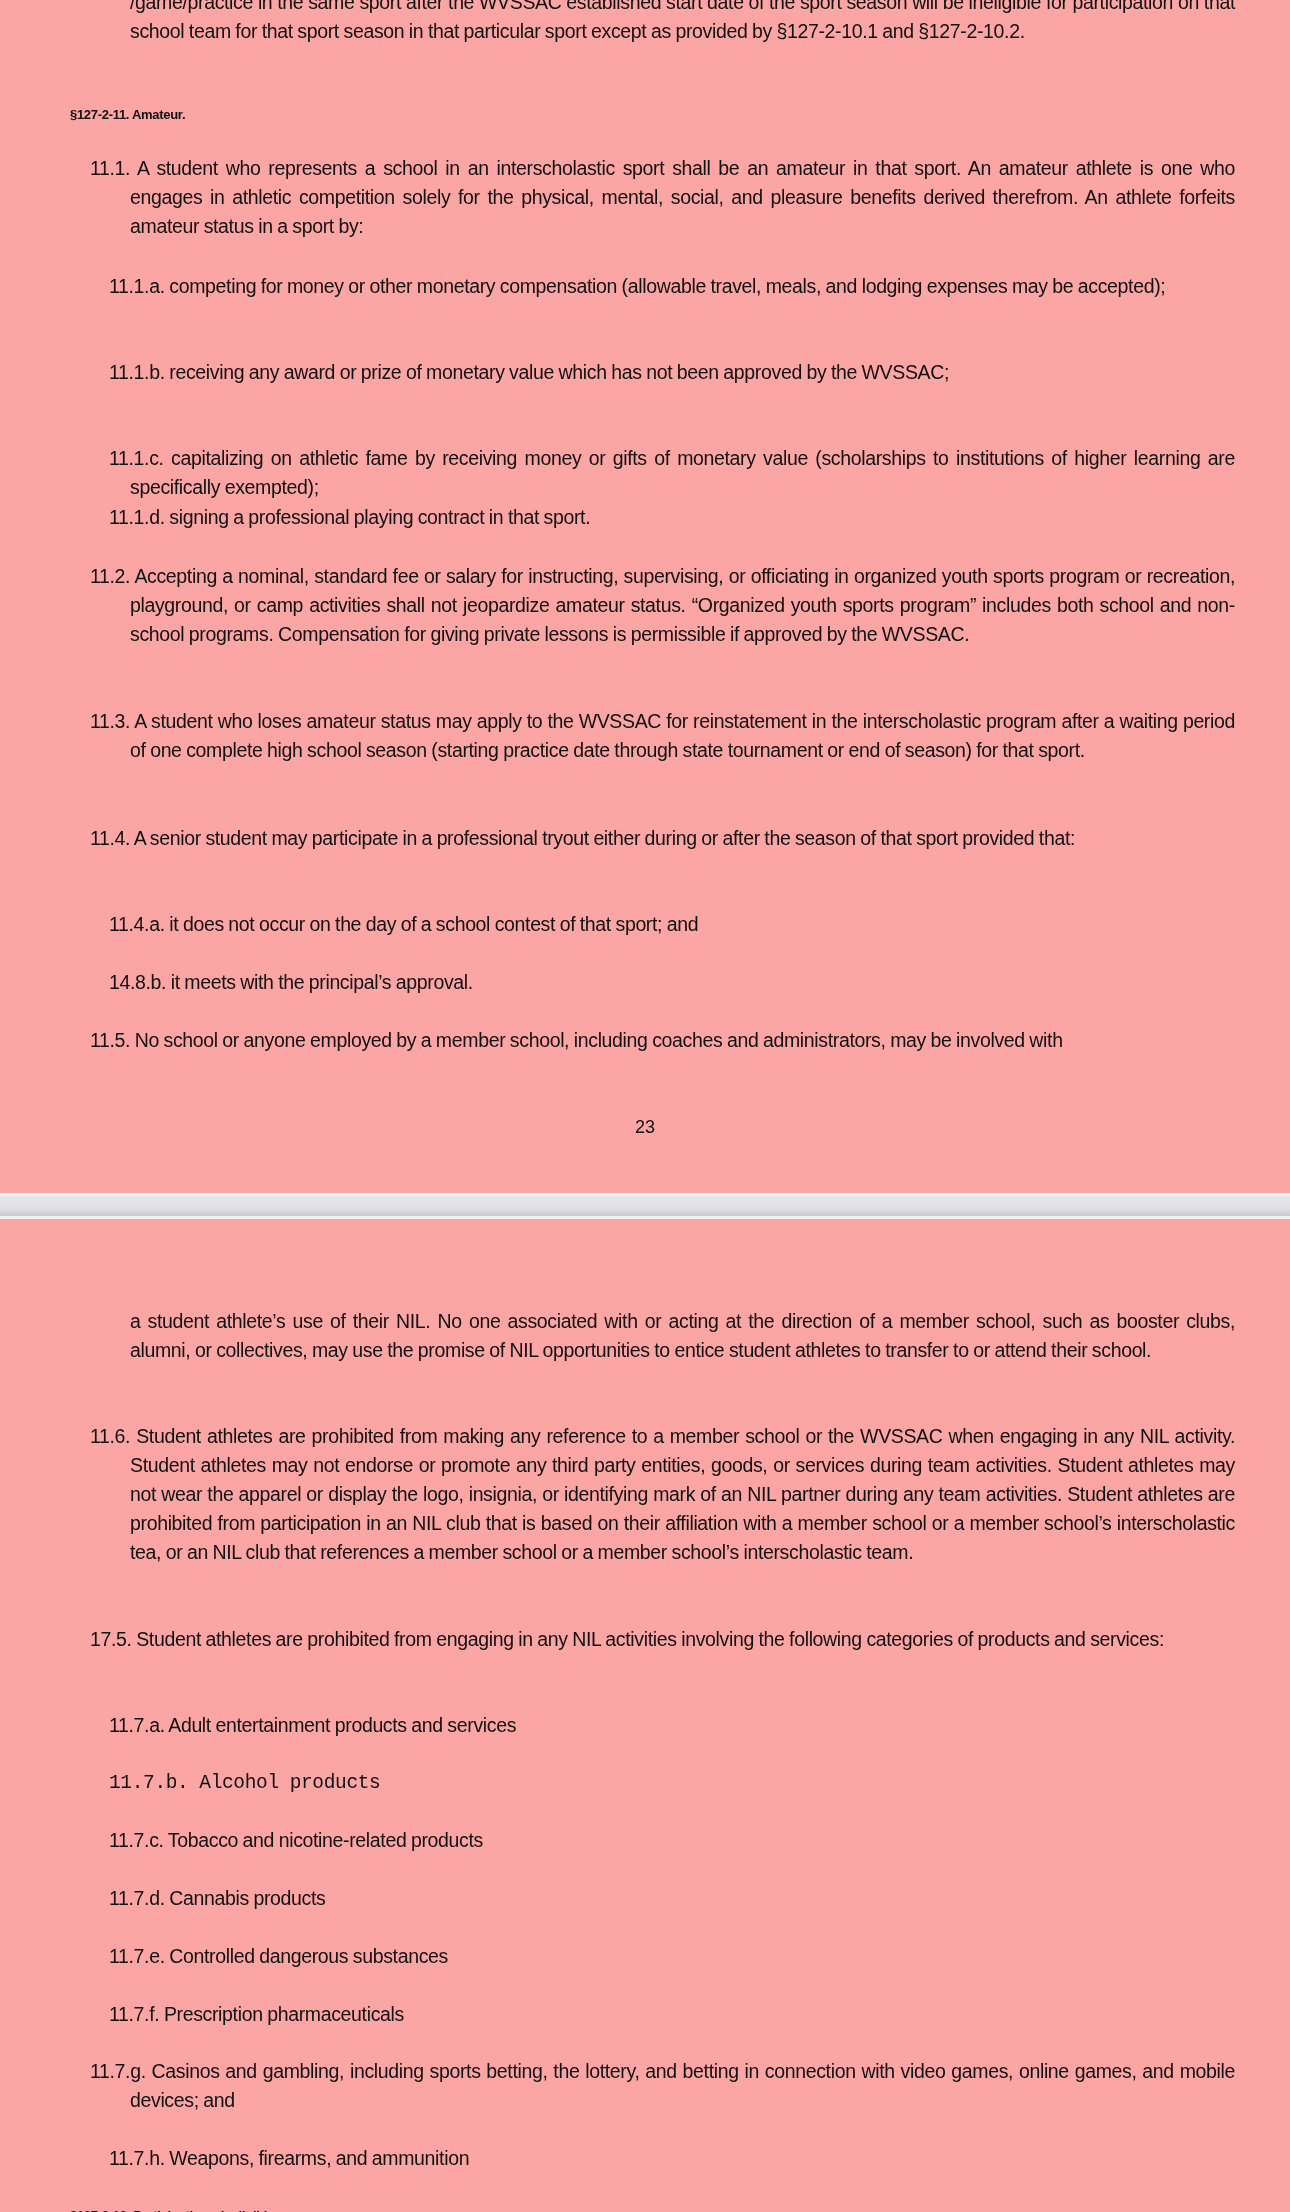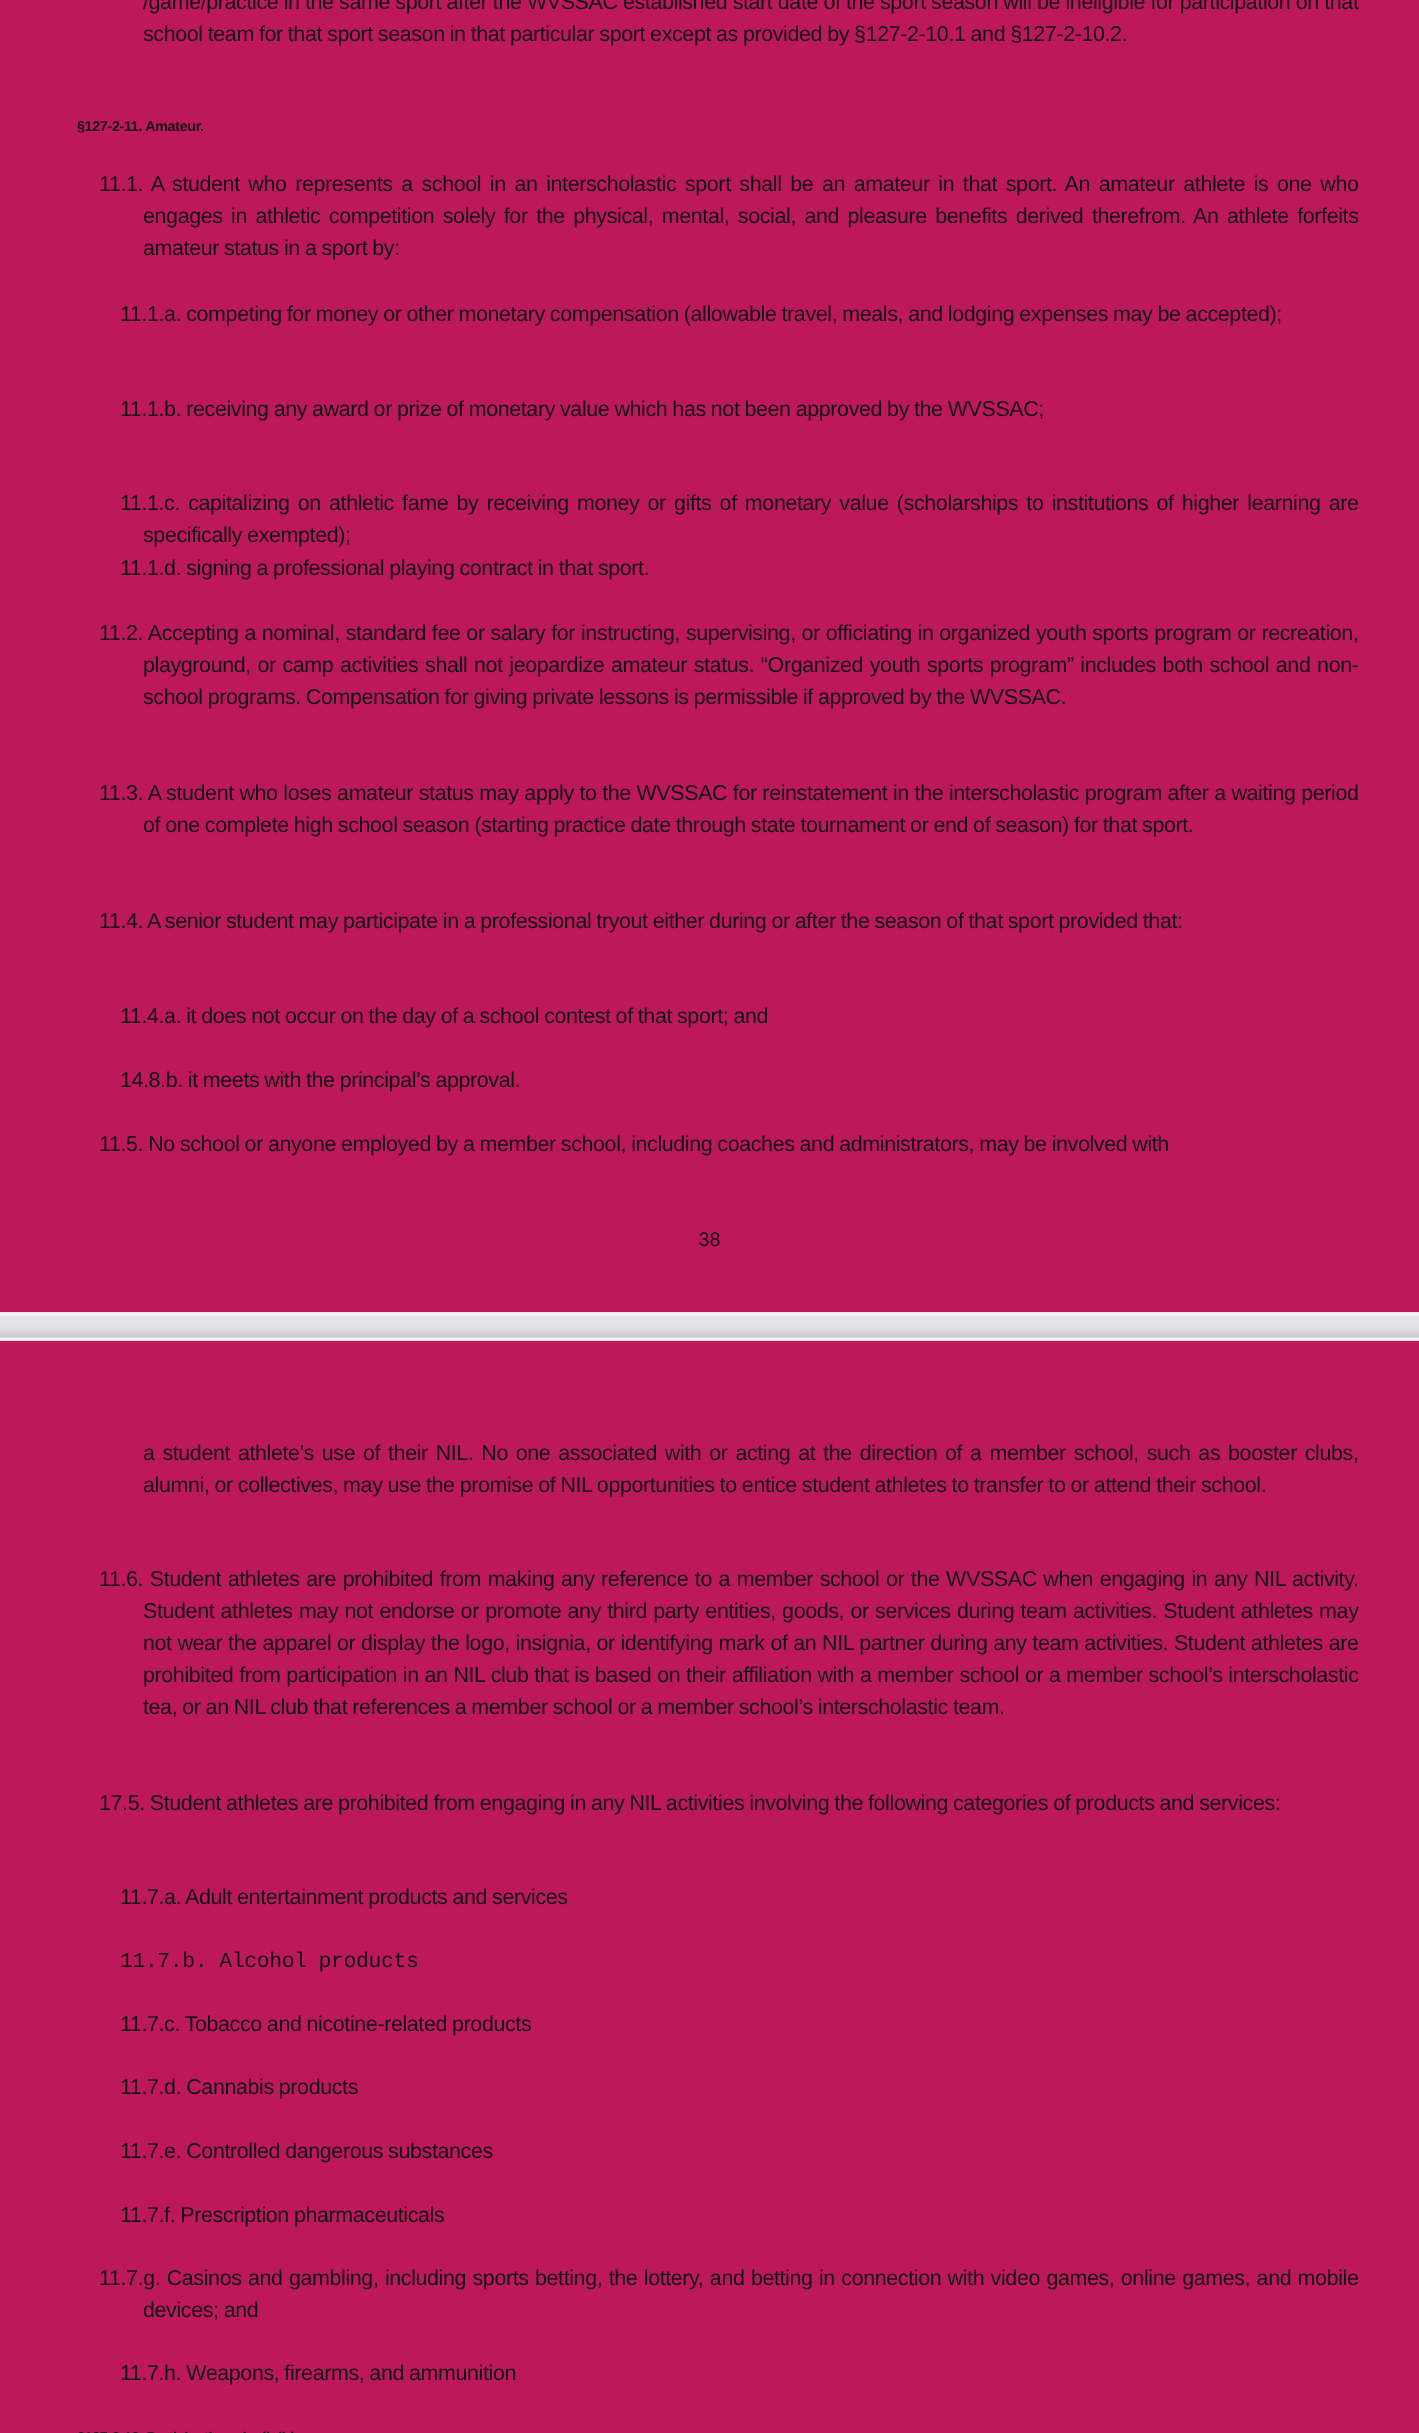--- a/index.html
+++ b/index.html
@@ -9,21 +9,21 @@
       overflow: hidden;
       background: #ffffff;
       font-family: "Liberation Sans", "DejaVu Sans", sans-serif;
       color: #111111;
       position: relative;
     }
     .page {
       position: absolute;
       left: 0;
       width: 1290px;
-      background: #be185d;
+      background: #fca5a5;
     }
     .page-1 { top: 0; height: 1193px; }
     .page-2 { top: 1219px; height: 993px; }
     .page-gap {
       position: absolute;
       left: 0;
       top: 1193px;
       width: 1290px;
       height: 26px;
       background: #f2f2f4;
@@ -79,21 +79,21 @@
   <p class="txt lvl2" style="top:358px;">11.1.b.  receiving any award or prize of monetary value which has not been approved by the WVSSAC;</p>
   <p class="txt lvl2" style="top:416px;margin-top:28px;">11.1.c.  capitalizing on athletic fame by receiving money or gifts of monetary value (scholarships to institutions of higher learning are specifically exempted);</p>
   <p class="txt lvl2" style="top:503px;">11.1.d.  signing a professional playing contract in that sport.</p>
   <p class="txt lvl1" style="top:562px;">11.2.  Accepting a nominal, standard fee or salary for instructing, supervising, or officiating in organized youth sports program or recreation, playground, or camp activities shall not jeopardize amateur status.  “Organized youth sports program” includes both school and non-school programs.  Compensation for giving private lessons is permissible if approved by the WVSSAC.</p>
   <p class="txt lvl1" style="top:707px;">11.3.  A student who loses amateur status may apply to the WVSSAC for reinstatement in the interscholastic program after a waiting period of one complete high school season (starting practice date through state tournament or end of season) for that sport.</p>
   <p class="txt lvl1" style="top:824px;">11.4.  A senior student may participate in a professional tryout either during or after the season of that sport provided that:</p>
   <p class="txt lvl2" style="top:910px;">11.4.a.  it does not occur on the day of a school contest of that sport; and</p>
   <p class="txt lvl2" style="top:968px;">14.8.b.  it meets with the principal’s approval.</p>
   <p class="txt lvl1" style="top:1026px;">11.5.   No school or anyone employed by a member school, including coaches and administrators, may be involved with</p>
 
-  <div class="pagenum" style="top:1115px;">38</div>
+  <div class="pagenum" style="top:1115px;">23</div>
 </div>
 
 <div class="page-gap">
     <div class="bar"></div>
   </div>
 
 <div class="page page-2">
   <p class="txt cont" style="top:88px;">a student athlete’s use of their NIL. No one associated with or acting at the direction of a member school, such as booster clubs, alumni, or collectives, may use the promise of NIL opportunities to entice student athletes to transfer to or attend their school.</p>
   <p class="txt lvl1" style="top:203px;">11.6.  Student athletes are prohibited from making any reference to a member school or the WVSSAC when engaging in any NIL activity. Student athletes may not endorse or promote any third party entities, goods, or services during team activities.  Student athletes may not wear the apparel or display the logo, insignia, or identifying mark of an NIL partner during any team activities. Student athletes are prohibited from participation in an NIL club that is based on their affiliation with a member school or a member school’s interscholastic tea, or an NIL club that references a member school or a member school’s interscholastic team.</p>
   <p class="txt lvl1" style="top:406px;">17.5. Student athletes are prohibited from engaging in any NIL activities involving the following categories of products and services:</p>

